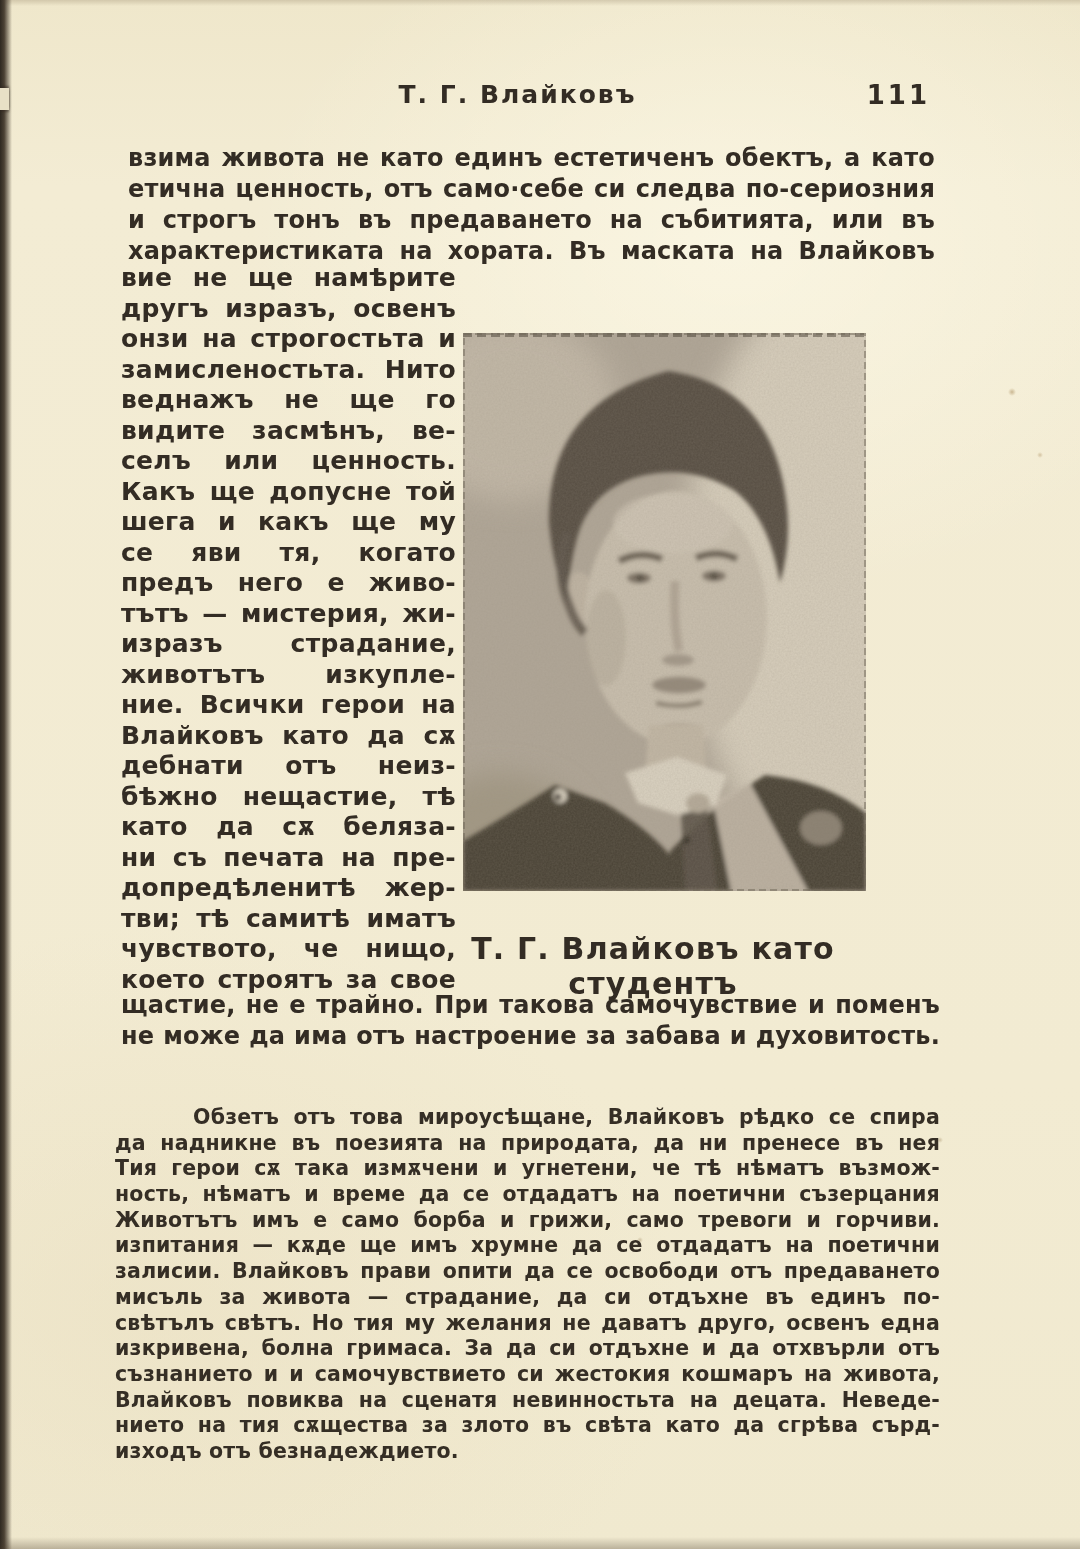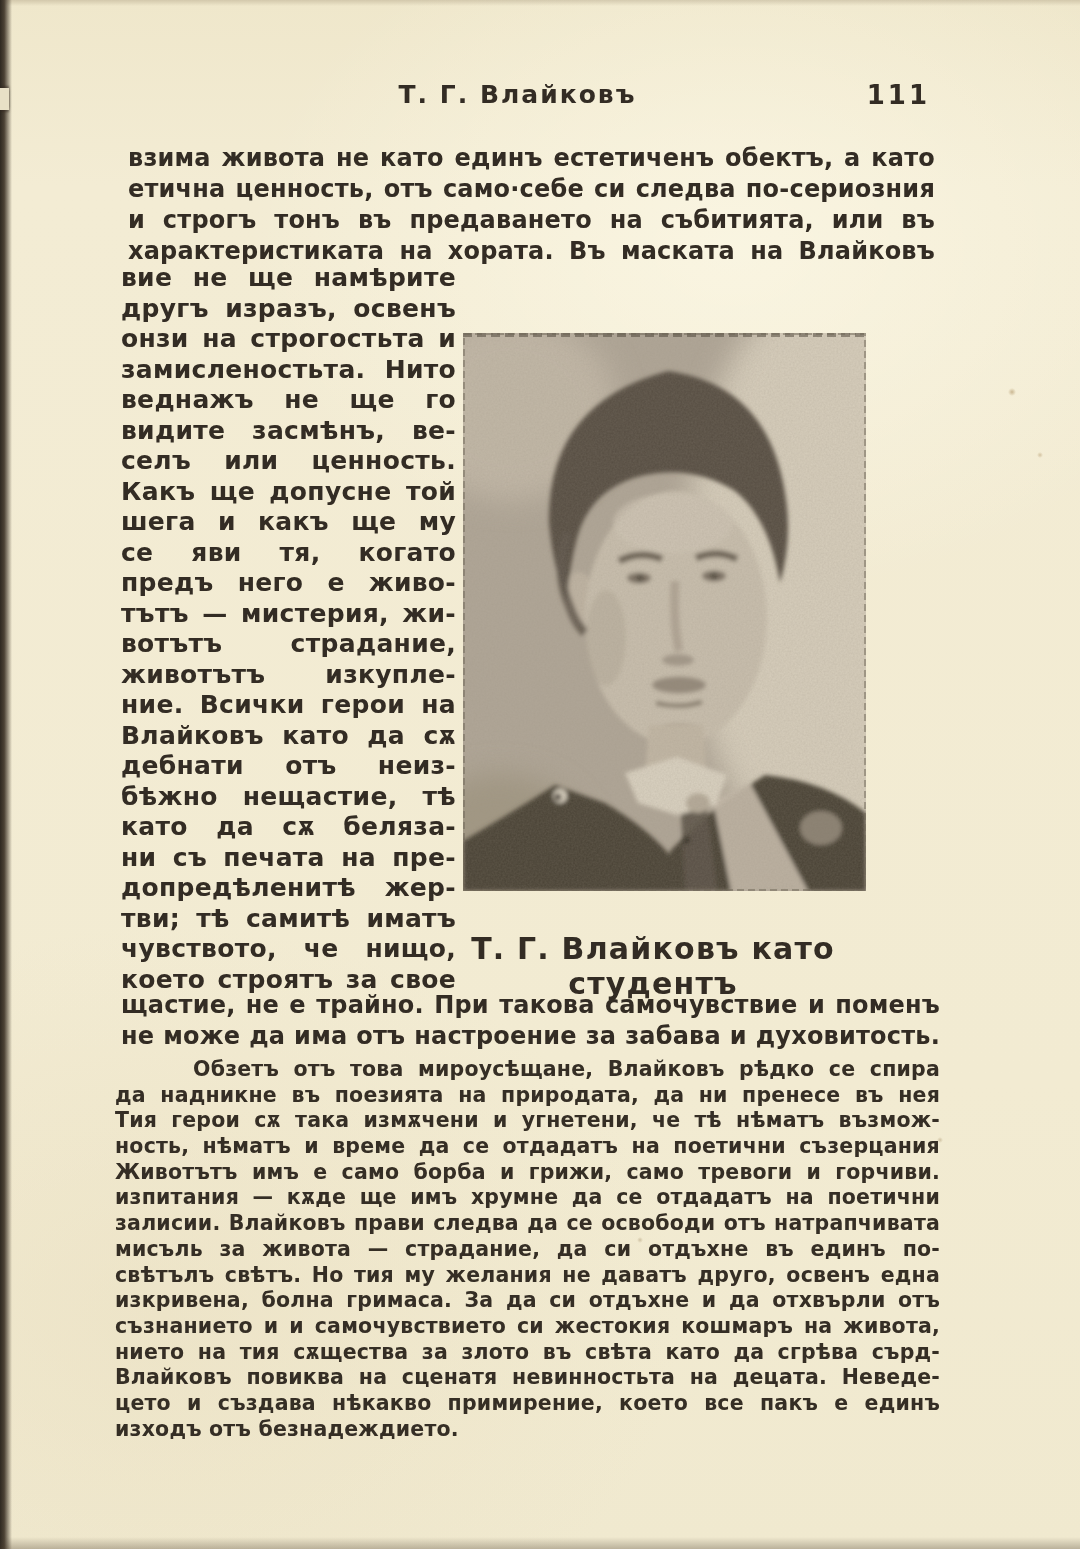--- a/index.html
+++ b/index.html
@@ -39,21 +39,21 @@
   .intro .ln{height:31px;font-size:24px;letter-spacing:.2px;}
 
   .col{position:absolute;left:121px;top:263px;width:335px;}
   .col .ln{height:30.5px;font-size:25px;letter-spacing:.3px;}
 
   .bridge{position:absolute;left:121px;top:991px;width:819px;}
   .bridge .ln{height:31px;font-size:24px;letter-spacing:.2px;}
 
   .closing{position:absolute;left:115px;top:1057px;width:825px;color:#352e25;}
   .closing .ln{height:25.7px;font-size:20.5px;letter-spacing:.2px;}
-  .closing .ln.indent{padding-left:78px;box-sizing:border-box;}
+  .closing .ln.indent{padding-left:78px;box-sizing:border-box;margin-top:48px;}
 
   .photo{position:absolute;left:463px;top:333px;width:403px;height:558px;margin:0;}
   .photo svg{display:block;width:403px;height:558px;}
 
   .caption{position:absolute;left:443px;top:931px;width:420px;text-align:center;
     font-size:30px;font-weight:700;letter-spacing:1.2px;color:#332c24;}
 </style>
 </head>
 <body>
 
@@ -80,21 +80,21 @@
     <div class="ln">онзи на строгостьта и</div>
     <div class="ln">замисленостьта. Нито</div>
     <div class="ln">веднажъ не ще го</div>
     <div class="ln">видите засмѣнъ, ве-</div>
     <div class="ln">селъ или ценность.</div>
     <div class="ln">Какъ ще допусне той</div>
     <div class="ln">шега и какъ ще му</div>
     <div class="ln">се яви тя, когато</div>
     <div class="ln">предъ него е живо-</div>
     <div class="ln">тътъ — мистерия, жи-</div>
-    <div class="ln">вотътъ страдание,</div>
+    <div class="ln">изразъ страдание,</div>
     <div class="ln">животътъ изкупле-</div>
     <div class="ln">ние. Всички герои на</div>
     <div class="ln">Влайковъ като да сѫ</div>
     <div class="ln">дебнати отъ неиз-</div>
     <div class="ln">бѣжно нещастие, тѣ</div>
     <div class="ln">като да сѫ беляза-</div>
     <div class="ln">ни съ печата на пре-</div>
     <div class="ln">допредѣленитѣ жер-</div>
     <div class="ln">тви; тѣ самитѣ иматъ</div>
     <div class="ln">чувството, че нищо,</div>
@@ -164,25 +164,24 @@
     <div class="ln">не може да има отъ настроение за забава и духовитость.</div>
   </section>
 
   <section class="closing">
     <div class="ln indent">Обзетъ отъ това мироусѣщане, Влайковъ рѣдко се спира</div>
     <div class="ln">да надникне въ поезията на природата, да ни пренесе въ нея</div>
     <div class="ln">Тия герои сѫ така измѫчени и угнетени, че тѣ нѣматъ възмож-</div>
     <div class="ln">ность, нѣматъ и време да се отдадатъ на поетични съзерцания</div>
     <div class="ln">Животътъ имъ е само борба и грижи, само тревоги и горчиви.</div>
     <div class="ln">изпитания — кѫде ще имъ хрумне да се отдадатъ на поетични</div>
-    <div class="ln">залисии. Влайковъ прави следва да се освободи отъ натрапчивата</div>
+    <div class="ln">залисии. Влайковъ прави опити да се освободи отъ предаването</div>
     <div class="ln">мисъль за живота — страдание, да си отдъхне въ единъ по-</div>
     <div class="ln">свѣтълъ свѣтъ. Но тия му желания не даватъ друго, освенъ една</div>
     <div class="ln">изкривена, болна гримаса. За да си отдъхне и да отхвърли отъ</div>
     <div class="ln">съзнанието и и самочувствието си жестокия кошмаръ на живота,</div>
+    <div class="ln">Влайковъ повиква на сценатя невинностьта на децата. Неведе-</div>
     <div class="ln">нието на тия сѫщества за злото въ свѣта като да сгрѣва сърд-</div>
-    <div class="ln">Влайковъ повиква на сценатя невинностьта на децата. Неведе-</div>
-    <div class="ln">цето и създава нѣкакво примирение, което все пакъ е единъ</div>
     <div class="ln short">изходъ отъ безнадеждието.</div>
   </section>
 
   <div class="edge-bottom"></div>
 </div>
 
 </body></html>

